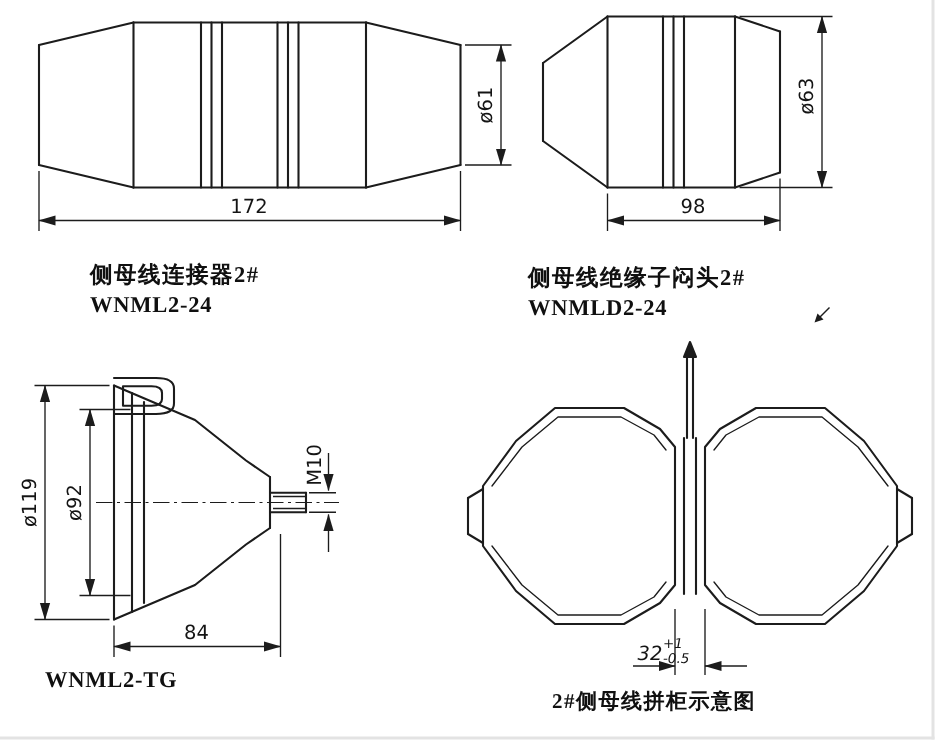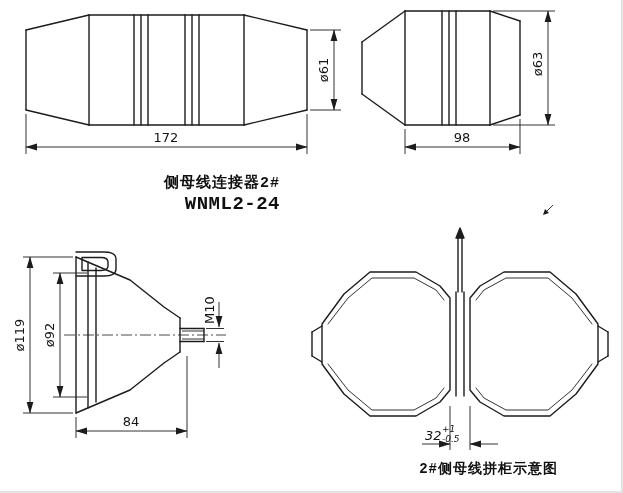--- a/index.html
+++ b/index.html
@@ -1,24 +1,24 @@
 <!DOCTYPE html>
 <html><head>
 <meta charset="utf-8">
 <style>
   * { margin:0; padding:0; box-sizing:border-box; }
   html,body { width:623px; height:493px; }
   body { background:#ffffff; font-family:"Liberation Sans","DejaVu Sans",sans-serif; }
   #stage { position:relative; width:623px; height:493px; background:#ffffff; overflow:hidden;
            border-right:2px solid #e3e3e3; border-bottom:2px solid #e3e3e3; }
   .drawing { position:absolute; }
-  .caption { position:absolute; text-align:right; color:#101010;
-             font-family:Liberation Mono, monospace; font-weight:700; }
+  .caption { position:absolute; text-align:left; color:#101010;
+             font-family:Liberation Serif, serif; font-weight:700; }
   .caption .t { font-size:15px; line-height:20px; letter-spacing:1px; }
-  .caption .m { font-size:19px; line-height:20px; letter-spacing:0.5px; }
+  .caption .m { font-size:15px; line-height:20px; letter-spacing:0.5px; }
   .caption.small .t { font-size:14px; line-height:18px; }
   svg text { font-family:"DejaVu Sans","Liberation Sans",sans-serif; font-size:13px; fill:#141414; }
   svg text.tol { font-size:9px; }
   .outline { stroke:#1c1c1c; stroke-width:1.4; fill:none; stroke-linecap:round; stroke-linejoin:round; }
   .thin    { stroke:#1c1c1c; stroke-width:0.9; fill:none; }
   .cl      { stroke:#1c1c1c; stroke-width:0.8; fill:none; stroke-dasharray:11 3 2 3; }
 </style>
 </head>
 <body>
 
@@ -100,20 +100,22 @@
       <text transform="translate(192 62) rotate(-90)" text-anchor="middle">ø63</text>
     </svg>
   </div>
 
   <div class="caption" style="left:60px; top:174px; width:220px;">
     <div class="t">侧母线连接器2#</div>
     <div class="m">WNML2-24</div>
   </div>
 
   <div class="caption" style="left:352px; top:176px; width:210px;">
+    <div class="t">侧母线绝缘子闷头2#</div>
+    <div class="m">WNMLD2-24</div>
   </div>
 
   <div class="drawing" style="left:540px; top:202px;">
     <svg width="16" height="16" viewBox="0 0 16 16">
       <line x1="13" y1="3" x2="6" y2="10" class="thin"></line>
       <path d="M 3,13 L 9,11 L 5,7 Z" fill="#1c1c1c"></path>
     </svg>
   </div>
 
   <div class="drawing" style="left:8px; top:240px;">
@@ -207,19 +209,20 @@
         <line x1="124" y1="222" x2="152" y2="222" marker-end="url(#arD)"></line>
         <line x1="200" y1="222" x2="172" y2="222" marker-end="url(#arD)"></line>
       </g>
       <text x="127" y="218">32</text>
       <text x="144" y="210" class="tol">+1</text>
       <text x="144" y="220" class="tol">-0.5</text>
     </svg>
   </div>
 
   <div class="caption" style="left:30px; top:444px; width:190px;">
+    <div class="m">WNML2-TG</div>
   </div>
 
   <div class="caption small" style="left:368px; top:460px; width:190px;">
     <div class="t">2#侧母线拼柜示意图</div>
   </div>
 
 </div>
 
 </body></html>

